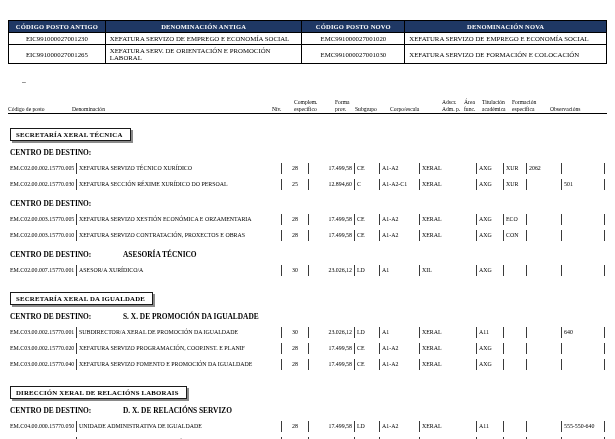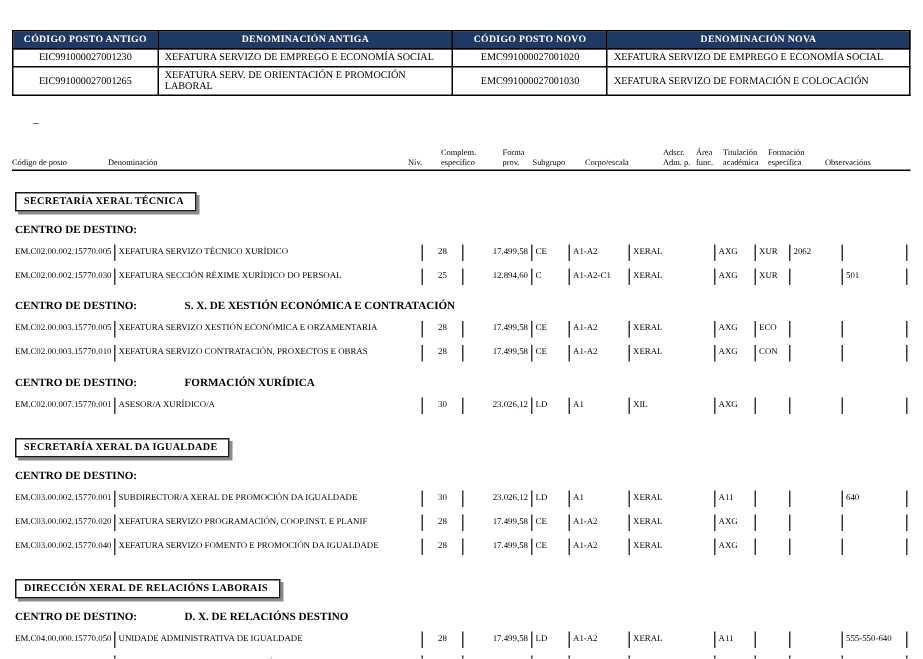--- a/index.html
+++ b/index.html
@@ -121,21 +121,20 @@
           <div class="pcell" style="width: 20px; flex: 0 0 20px;">C</div>
           <div class="pcell" style="width: 35px; flex: 0 0 35px;">A1-A2-C1</div>
           <div class="pcell" style="width: 52px; flex: 0 0 52px;">XERAL</div>
           <div class="pcell" style="width: 22px; flex: 0 0 22px;">AXG</div>
           <div class="pcell" style="width: 18px; flex: 0 0 18px;">XUR</div>
           <div class="pcell" style="width: 30px; flex: 0 0 30px;"></div>
           <div class="pcell" style="width: 38px; flex: 0 0 38px;">501</div>
           <div class="pcell" style="width: 44px; flex: 0 0 44px;"></div>
         </div><div class="centro-row">
           <span class="lbl">CENTRO DE DESTINO:</span>
-          <span class="ttl">S. X. DE XESTIÓN ECONÓMICA E CONTRATACIÓN</span>
         </div><div class="prow">
           <div class="pcell" style="width: 64px; flex: 0 0 64px;">EM.C02.00.003.15770.005</div>
           <div class="pcell" style="width: 200px; flex: 0 0 200px;">XEFATURA SERVIZO XESTIÓN ECONÓMICA E ORZAMENTARIA</div>
           <div class="pcell ctr" style="width: 22px; flex: 0 0 22px;">28</div>
           <div class="pcell num" style="width: 41px; flex: 0 0 41px;">17.499,58</div>
           <div class="pcell" style="width: 20px; flex: 0 0 20px;">CE</div>
           <div class="pcell" style="width: 35px; flex: 0 0 35px;">A1-A2</div>
           <div class="pcell" style="width: 52px; flex: 0 0 52px;">XERAL</div>
           <div class="pcell" style="width: 22px; flex: 0 0 22px;">AXG</div>
           <div class="pcell" style="width: 18px; flex: 0 0 18px;">ECO</div>
@@ -150,37 +149,38 @@
           <div class="pcell" style="width: 20px; flex: 0 0 20px;">CE</div>
           <div class="pcell" style="width: 35px; flex: 0 0 35px;">A1-A2</div>
           <div class="pcell" style="width: 52px; flex: 0 0 52px;">XERAL</div>
           <div class="pcell" style="width: 22px; flex: 0 0 22px;">AXG</div>
           <div class="pcell" style="width: 18px; flex: 0 0 18px;">CON</div>
           <div class="pcell" style="width: 30px; flex: 0 0 30px;"></div>
           <div class="pcell" style="width: 38px; flex: 0 0 38px;"></div>
           <div class="pcell" style="width: 44px; flex: 0 0 44px;"></div>
         </div><div class="centro-row">
           <span class="lbl">CENTRO DE DESTINO:</span>
-          <span class="ttl">FORMACIÓN XURÍDICA</span>
+          <span class="ttl">ASESORÍA TÉCNICO</span>
         </div><div class="prow">
           <div class="pcell" style="width: 64px; flex: 0 0 64px;">EM.C02.00.007.15770.001</div>
           <div class="pcell" style="width: 200px; flex: 0 0 200px;">ASESOR/A XURÍDICO/A</div>
           <div class="pcell ctr" style="width: 22px; flex: 0 0 22px;">30</div>
           <div class="pcell num" style="width: 41px; flex: 0 0 41px;">23.026,12</div>
           <div class="pcell" style="width: 20px; flex: 0 0 20px;">LD</div>
           <div class="pcell" style="width: 35px; flex: 0 0 35px;">A1</div>
           <div class="pcell" style="width: 52px; flex: 0 0 52px;">XIL</div>
           <div class="pcell" style="width: 22px; flex: 0 0 22px;">AXG</div>
           <div class="pcell" style="width: 18px; flex: 0 0 18px;"></div>
           <div class="pcell" style="width: 30px; flex: 0 0 30px;"></div>
           <div class="pcell" style="width: 38px; flex: 0 0 38px;"></div>
           <div class="pcell" style="width: 44px; flex: 0 0 44px;"></div>
         </div></div>
       <div class="section-wrap"><div class="section-box">SECRETARÍA XERAL DA IGUALDADE</div><div class="centro-row">
           <span class="lbl">CENTRO DE DESTINO:</span>
+          <span class="ttl">S. X. DE PROMOCIÓN DA IGUALDADE</span>
         </div><div class="prow">
           <div class="pcell" style="width: 64px; flex: 0 0 64px;">EM.C03.00.002.15770.001</div>
           <div class="pcell" style="width: 200px; flex: 0 0 200px;">SUBDIRECTOR/A XERAL DE PROMOCIÓN DA IGUALDADE</div>
           <div class="pcell ctr" style="width: 22px; flex: 0 0 22px;">30</div>
           <div class="pcell num" style="width: 41px; flex: 0 0 41px;">23.026,12</div>
           <div class="pcell" style="width: 20px; flex: 0 0 20px;">LD</div>
           <div class="pcell" style="width: 35px; flex: 0 0 35px;">A1</div>
           <div class="pcell" style="width: 52px; flex: 0 0 52px;">XERAL</div>
           <div class="pcell" style="width: 22px; flex: 0 0 22px;">A11</div>
           <div class="pcell" style="width: 18px; flex: 0 0 18px;"></div>
@@ -209,21 +209,21 @@
           <div class="pcell" style="width: 35px; flex: 0 0 35px;">A1-A2</div>
           <div class="pcell" style="width: 52px; flex: 0 0 52px;">XERAL</div>
           <div class="pcell" style="width: 22px; flex: 0 0 22px;">AXG</div>
           <div class="pcell" style="width: 18px; flex: 0 0 18px;"></div>
           <div class="pcell" style="width: 30px; flex: 0 0 30px;"></div>
           <div class="pcell" style="width: 38px; flex: 0 0 38px;"></div>
           <div class="pcell" style="width: 44px; flex: 0 0 44px;"></div>
         </div></div>
       <div class="section-wrap"><div class="section-box">DIRECCIÓN XERAL DE RELACIÓNS LABORAIS</div><div class="centro-row">
           <span class="lbl">CENTRO DE DESTINO:</span>
-          <span class="ttl">D. X. DE RELACIÓNS DESTINO</span>
+          <span class="ttl">D. X. DE RELACIÓNS SERVIZO</span>
         </div><div class="prow">
           <div class="pcell" style="width: 64px; flex: 0 0 64px;">EM.C04.00.000.15770.050</div>
           <div class="pcell" style="width: 200px; flex: 0 0 200px;">UNIDADE ADMINISTRATIVA DE IGUALDADE</div>
           <div class="pcell ctr" style="width: 22px; flex: 0 0 22px;">28</div>
           <div class="pcell num" style="width: 41px; flex: 0 0 41px;">17.499,58</div>
           <div class="pcell" style="width: 20px; flex: 0 0 20px;">LD</div>
           <div class="pcell" style="width: 35px; flex: 0 0 35px;">A1-A2</div>
           <div class="pcell" style="width: 52px; flex: 0 0 52px;">XERAL</div>
           <div class="pcell" style="width: 22px; flex: 0 0 22px;">A11</div>
           <div class="pcell" style="width: 18px; flex: 0 0 18px;"></div>

